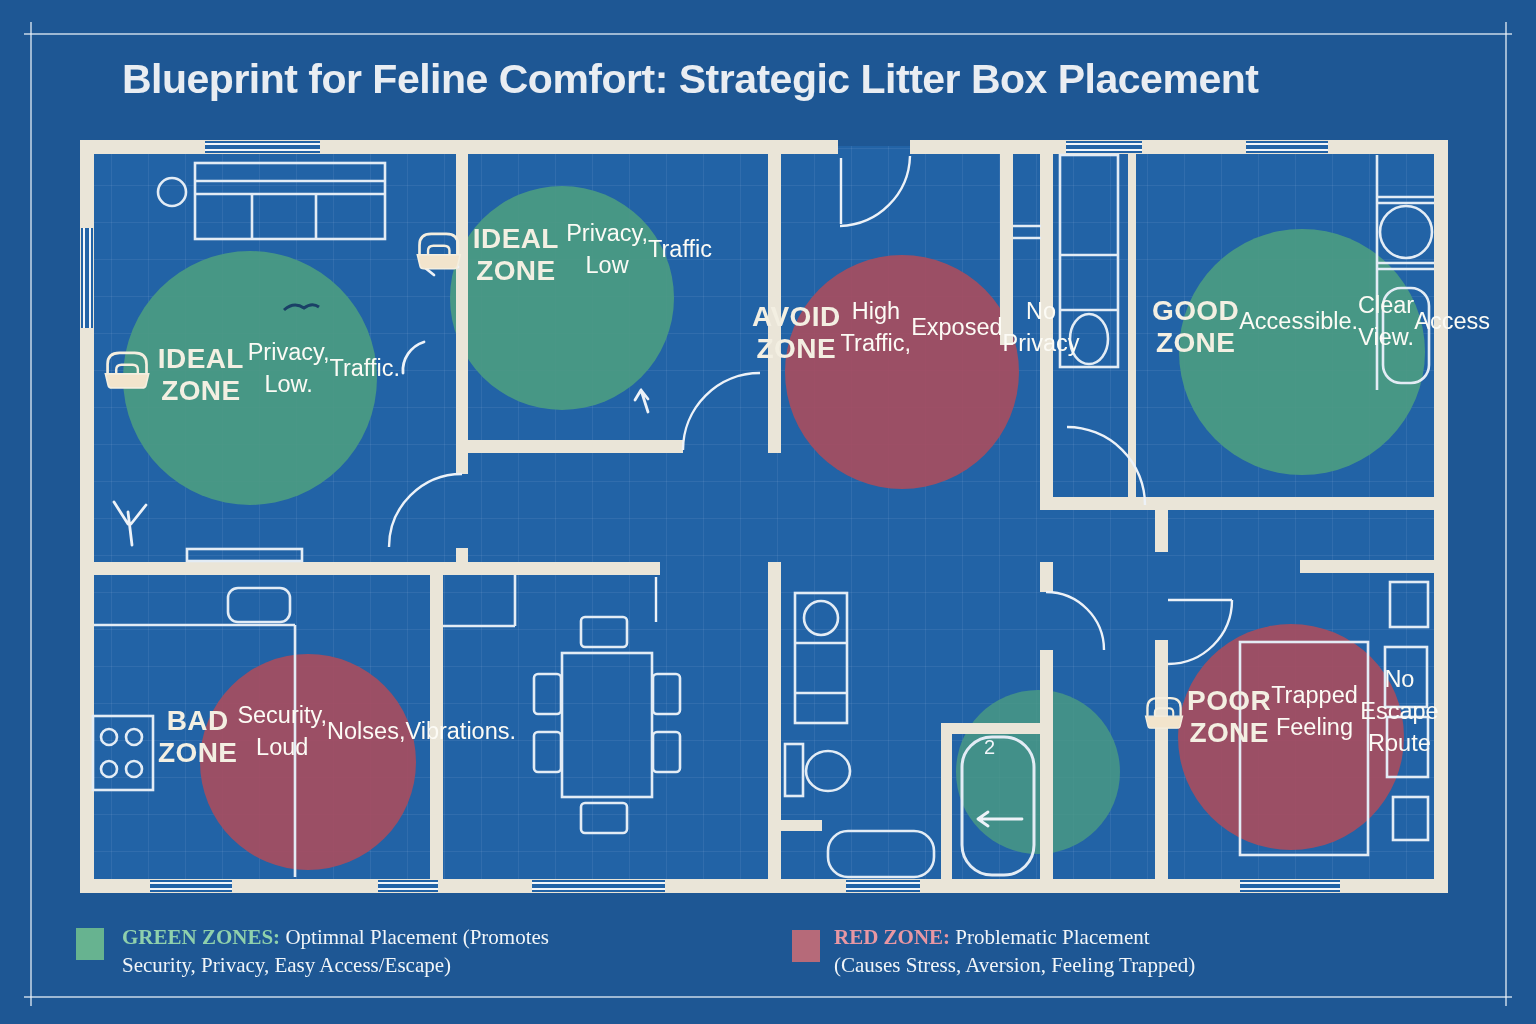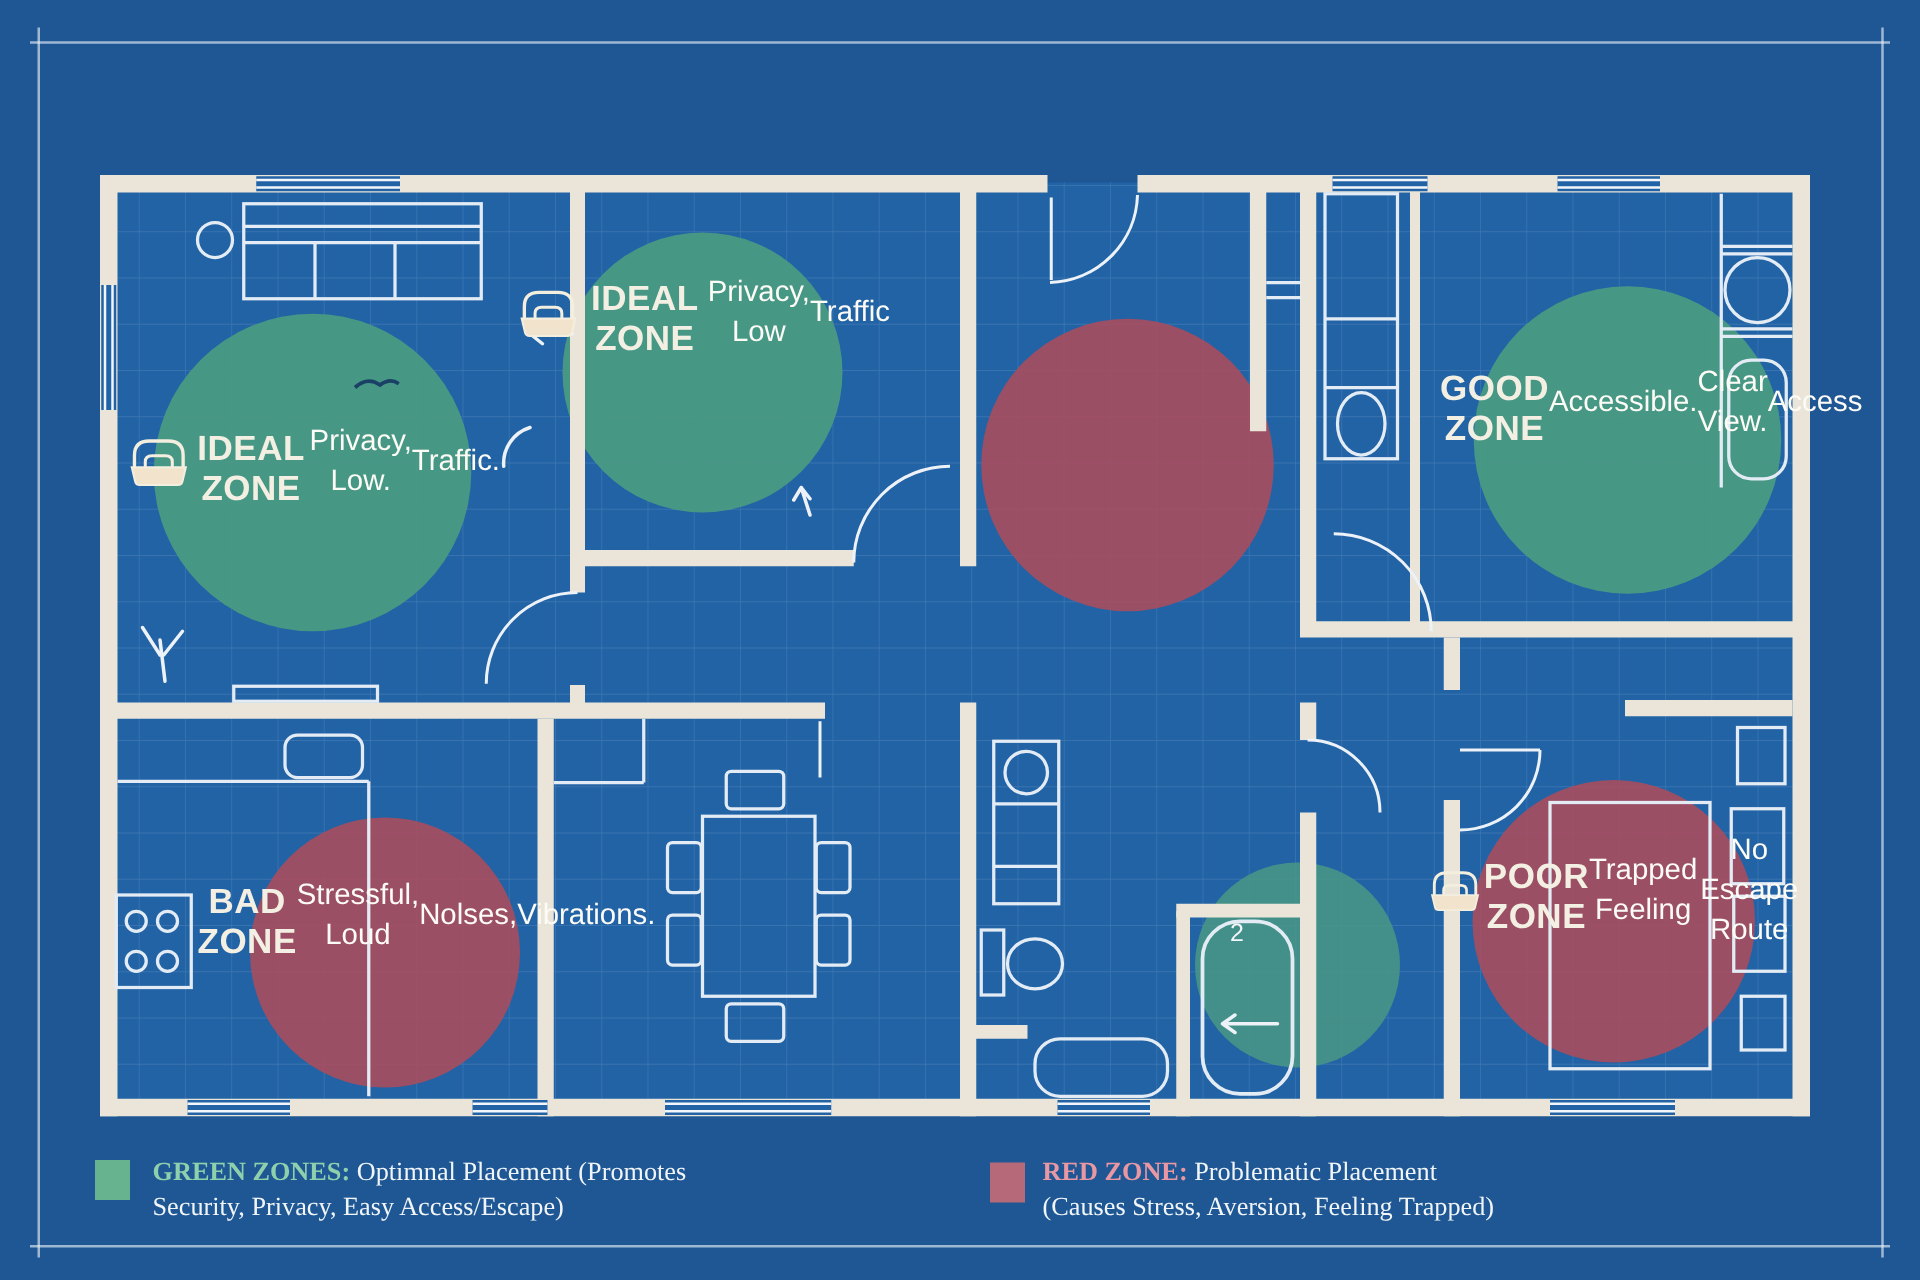--- a/index.html
+++ b/index.html
@@ -221,56 +221,66 @@
     <g fill="none" stroke="#EDF2F8" stroke-width="2.8" stroke-linecap="round">
       <path d="M458 267 H424 M424 267 L434 259 M424 267 L434 275"></path>
       <path d="M648 412 L641 390 M641 390 L635 400 M641 390 L648 399"></path>
       <path d="M1022 819 H978 M978 819 L988 812 M978 819 L988 826"></path>
       <path d="M424 342 A30 30 0 0 0 403 373"></path>
       <path d="M132 545 L128 512 M128 524 L114 502 M131 524 L146 505"></path>
     </g>
     <path d="M284 310 q10 -9 20 -2 q8 -6 15 -1" fill="none" stroke="#1A4066" stroke-width="3"></path>
   </svg>
 
+  <div class="title">Blueprint for Feline Comfort: Strategic Litter Box Placement</div>
 
   <div class="zone" style="left:100px;top:330px">
     <svg class="zicon" width="100" height="78" viewBox="0 0 100 78">
         <use href="#litterbox"></use>
       </svg>
     <div class="ztitle">IDEAL ZONE</div>
     <div class="zline">Privacy, Low.</div>
     <div class="zline">Traffic.</div>
   </div>
 
   <div class="zone" style="left:412px;top:212px">
     <svg class="zicon" width="92" height="72" viewBox="0 0 100 78">
         <use href="#litterbox"></use>
       </svg>
     <div class="ztitle">IDEAL ZONE</div>
     <div class="zline">Privacy, Low</div>
     <div class="zline">Traffic</div>
   </div>
 
+  <div class="zone" style="left:752px;top:290px">
+    <svg class="zicon" width="96" height="74" viewBox="0 0 100 78">
+        <use href="#litterbox"></use>
+      </svg>
+    <div class="ztitle">AVOID ZONE</div>
+    <div class="zline">High Traffic,</div>
+    <div class="zline">Exposed</div>
+    <div class="zline">No Privacy</div>
+  </div>
 
   <div class="zone" style="left:1152px;top:284px">
     <svg class="zicon" width="96" height="74" viewBox="0 0 100 78">
         <use href="#litterbox"></use>
       </svg>
     <div class="ztitle">GOOD ZONE</div>
     <div class="zline">Accessible.</div>
     <div class="zline">Clear View.</div>
     <div class="zline">Access</div>
   </div>
 
   <div class="zone" style="left:158px;top:694px">
     <svg class="zicon" width="96" height="74" viewBox="0 0 100 78">
         <use href="#litterbox"></use>
       </svg>
     <div class="ztitle">BAD ZONE</div>
-    <div class="zline">Stressful, Loud</div>
+    <div class="zline">Security, Loud</div>
     <div class="zline">Nolses,</div>
     <div class="zline">Vibrations.</div>
   </div>
 
   <div class="zone" style="left:1141px;top:664px">
     <svg class="zicon" width="102" height="80" viewBox="0 0 100 78">
         <use href="#litterbox"></use>
       </svg>
     <div class="ztitle">POOR ZONE</div>
     <div class="zline">Trapped Feeling</div>

